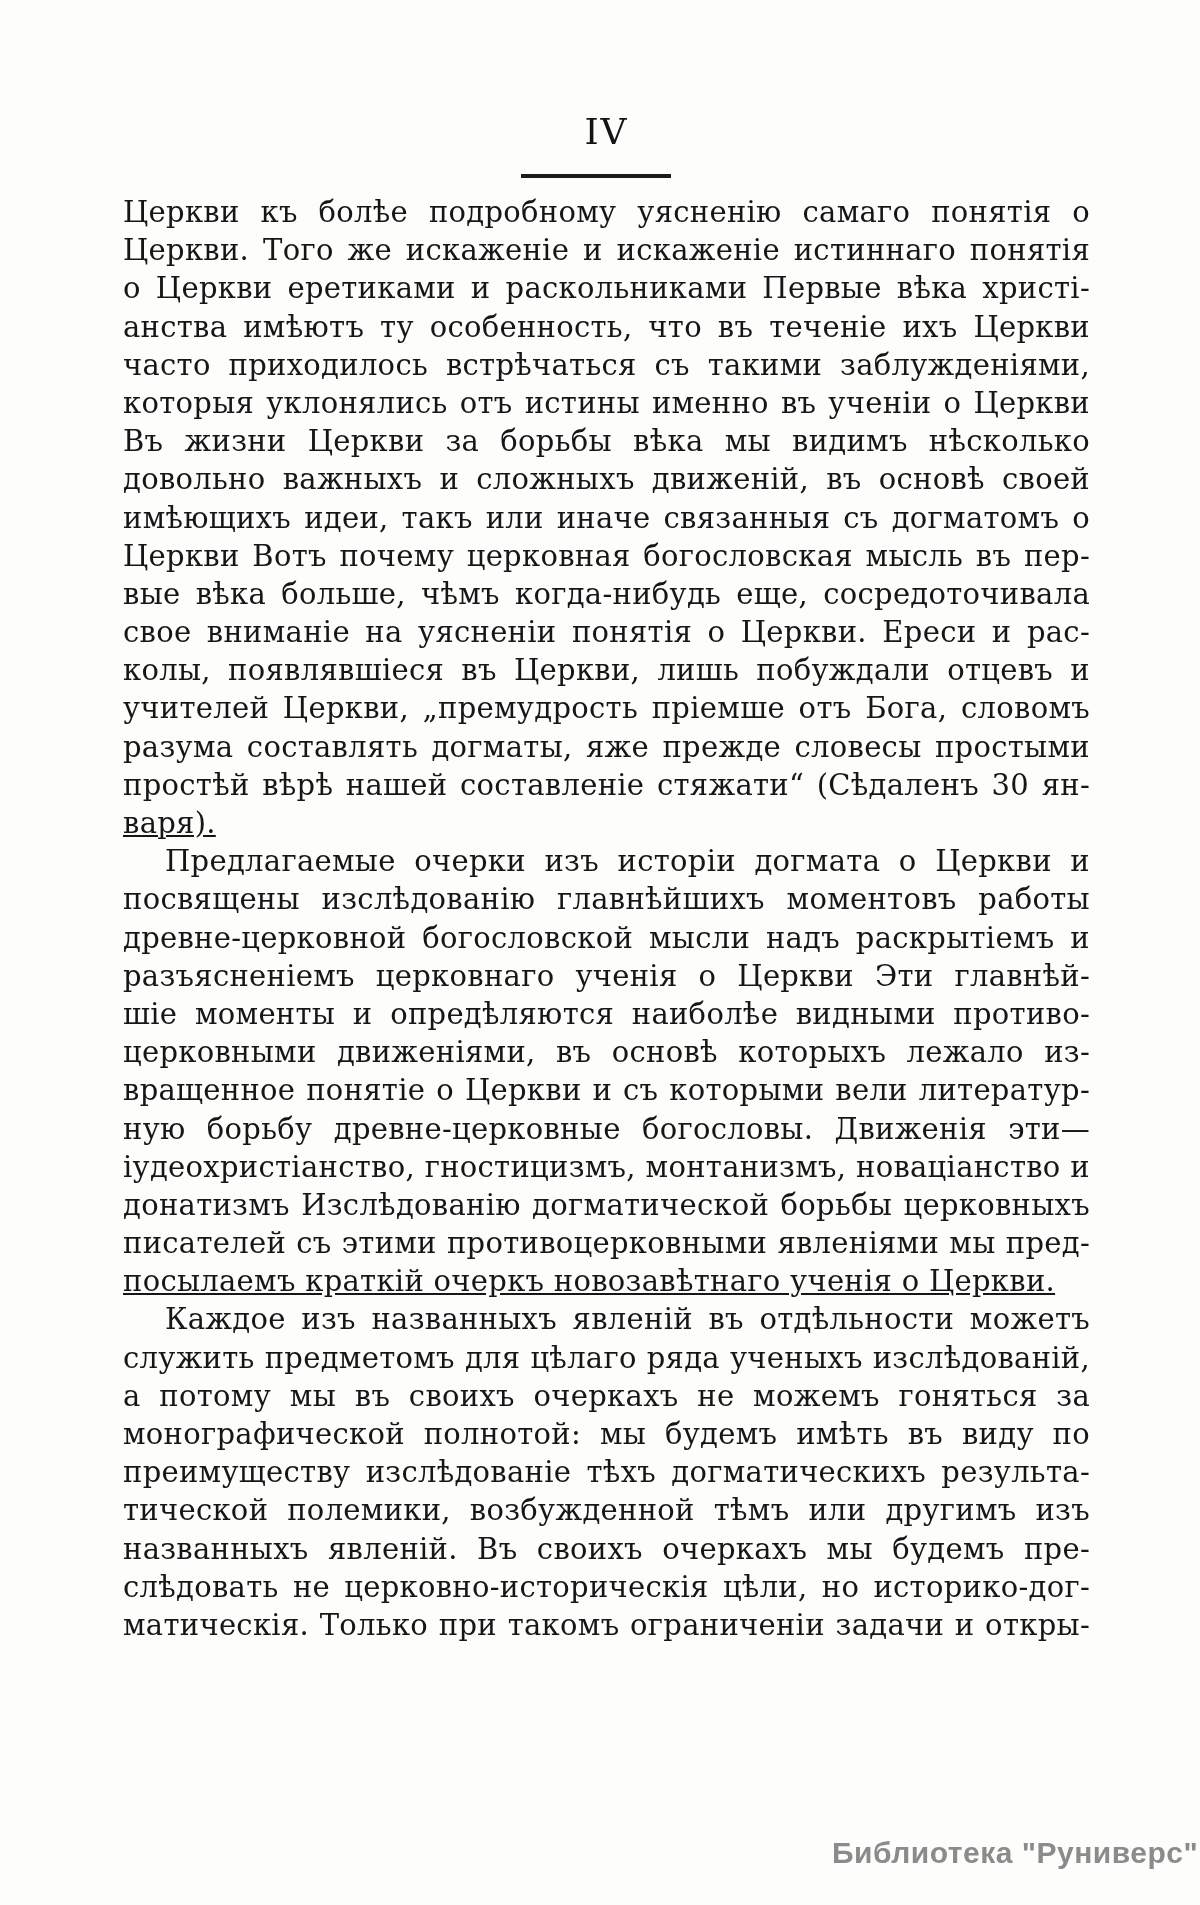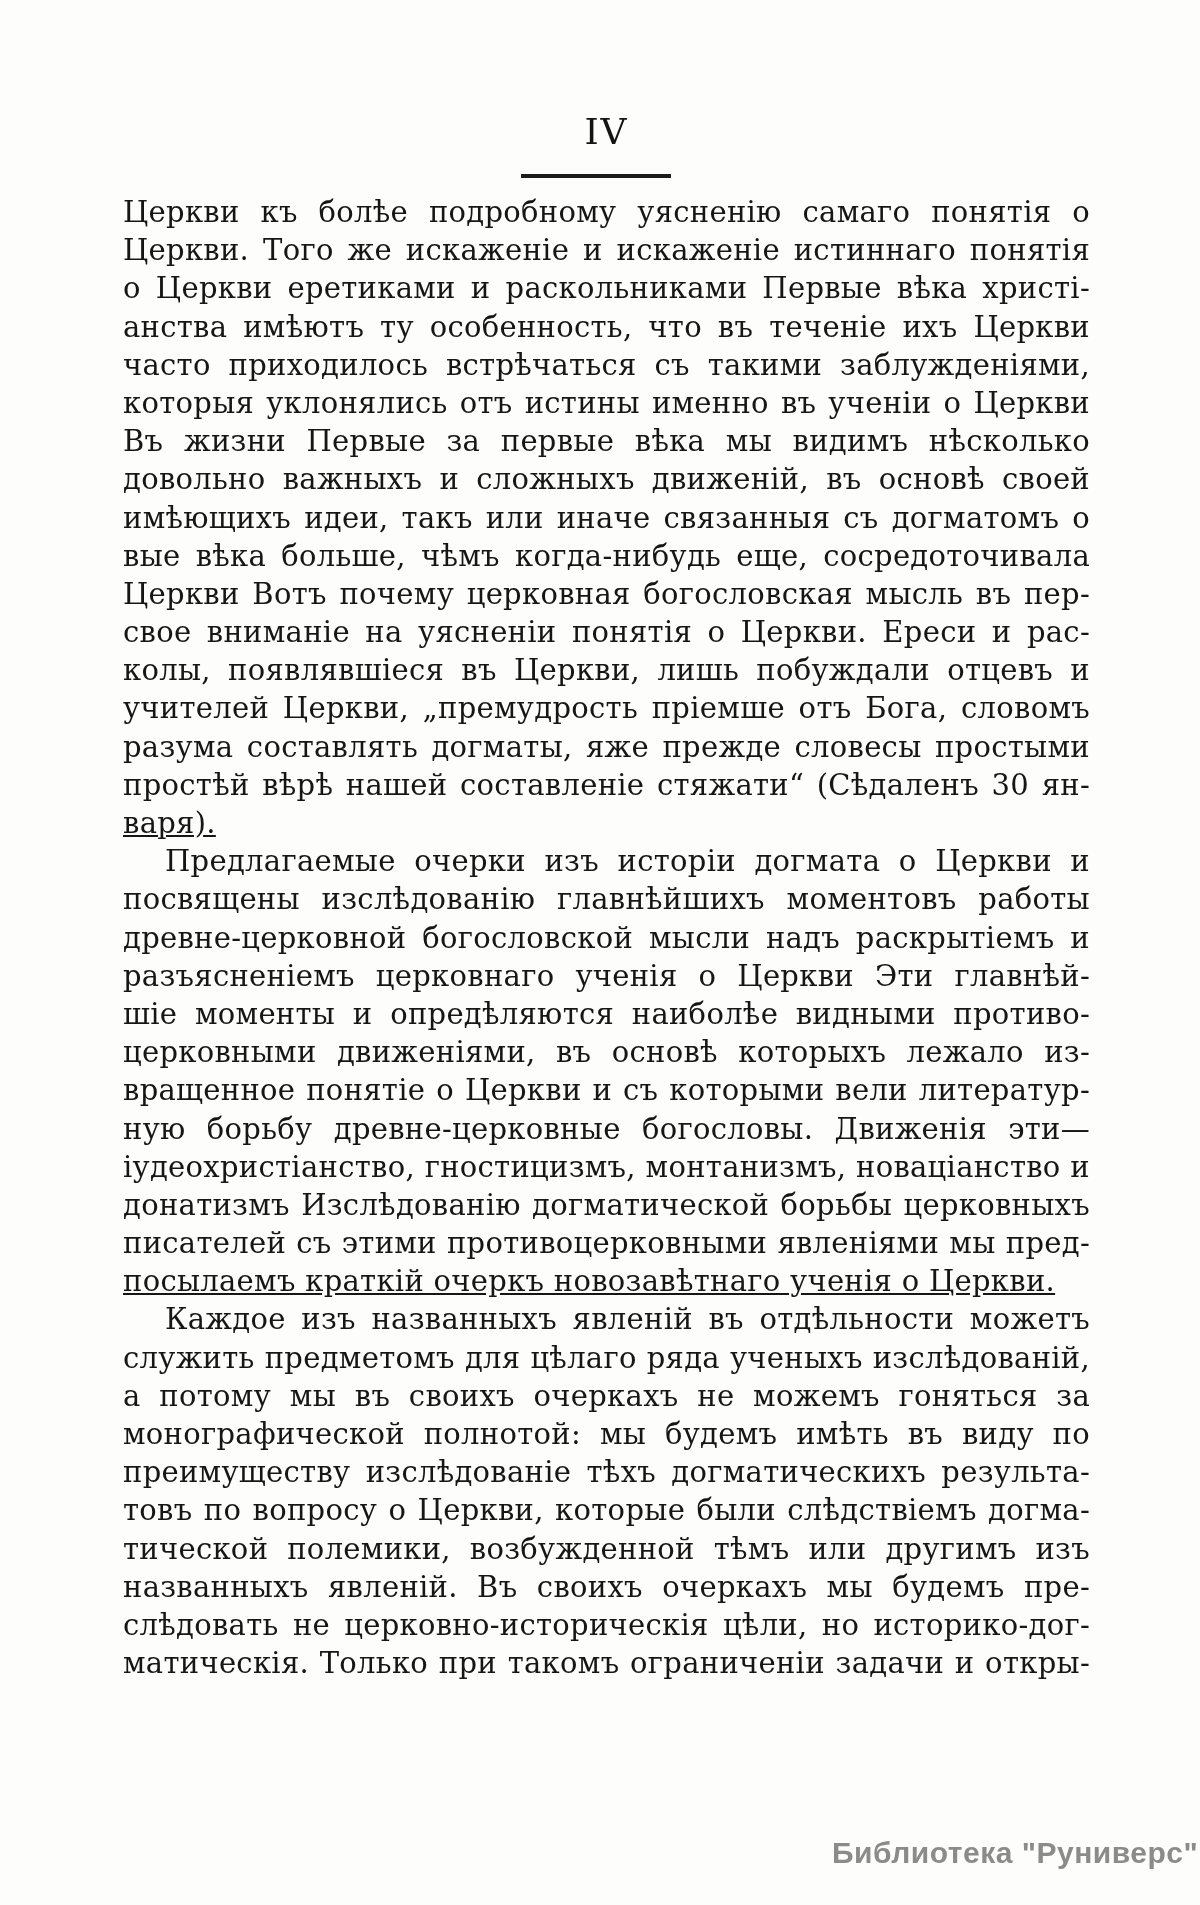--- a/index.html
+++ b/index.html
@@ -79,25 +79,25 @@
   <div class="chapter-rule"></div>
 
   <div class="textblock">
 
     <div class="line">Церкви къ болѣе подробному уясненію самаго понятія о</div>
     <div class="line">Церкви. Того же искаженіе и искаженіе истиннаго понятія</div>
     <div class="line">о Церкви еретиками и раскольниками Первые вѣка христі-</div>
     <div class="line">анства имѣютъ ту особенность, что въ теченіе ихъ Церкви</div>
     <div class="line">часто приходилось встрѣчаться съ такими заблужденіями,</div>
     <div class="line">которыя уклонялись отъ истины именно въ ученіи о Церкви</div>
-    <div class="line">Въ жизни Первые за первые вѣка мы видимъ нѣсколько</div>
+    <div class="line">Въ жизни Церкви за борьбы вѣка мы видимъ нѣсколько</div>
     <div class="line">довольно важныхъ и сложныхъ движеній, въ основѣ своей</div>
     <div class="line">имѣющихъ идеи, такъ или иначе связанныя съ догматомъ о</div>
+    <div class="line">Церкви Вотъ почему церковная богословская мысль въ пер-</div>
     <div class="line">вые вѣка больше, чѣмъ когда-нибудь еще, сосредоточивала</div>
-    <div class="line">Церкви Вотъ почему церковная богословская мысль въ пер-</div>
     <div class="line">свое вниманіе на уясненіи понятія о Церкви. Ереси и рас-</div>
     <div class="line">колы, появлявшіеся въ Церкви, лишь побуждали отцевъ и</div>
     <div class="line">учителей Церкви, „премудрость пріемше отъ Бога, словомъ</div>
     <div class="line">разума составлять догматы, яже прежде словесы простыми</div>
     <div class="line">простѣй вѣрѣ нашей составленіе стяжати“ (Сѣдаленъ 30 ян-</div>
     <div class="line endline">варя).</div>
 
     <div class="line indent">Предлагаемые очерки изъ исторіи догмата о Церкви и</div>
     <div class="line">посвящены изслѣдованію главнѣйшихъ моментовъ работы</div>
     <div class="line">древне-церковной богословской мысли надъ раскрытіемъ и</div>
@@ -109,21 +109,20 @@
     <div class="line">іудеохристіанство, гностицизмъ, монтанизмъ, новаціанство и</div>
     <div class="line">донатизмъ Изслѣдованію догматической борьбы церковныхъ</div>
     <div class="line">писателей съ этими противоцерковными явленіями мы пред-</div>
     <div class="line endline">посылаемъ краткій очеркъ новозавѣтнаго ученія о Церкви.</div>
 
     <div class="line indent">Каждое изъ названныхъ явленій въ отдѣльности можетъ</div>
     <div class="line">служить предметомъ для цѣлаго ряда ученыхъ изслѣдованій,</div>
     <div class="line">а потому мы въ своихъ очеркахъ не можемъ гоняться за</div>
     <div class="line">монографической полнотой: мы будемъ имѣть въ виду по</div>
     <div class="line">преимуществу изслѣдованіе тѣхъ догматическихъ результа-</div>
-    <div class="line">товъ по вопросу о Церкви, которые были слѣдствіемъ догма-</div>
     <div class="line">тической полемики, возбужденной тѣмъ или другимъ изъ</div>
     <div class="line">названныхъ явленій. Въ своихъ очеркахъ мы будемъ пре-</div>
     <div class="line">слѣдовать не церковно-историческія цѣли, но историко-дог-</div>
     <div class="line">матическія. Только при такомъ ограниченіи задачи и откры-</div>
 
   </div>
 
   <div class="watermark">Библиотека "Руниверс"</div>
 
 </div>

